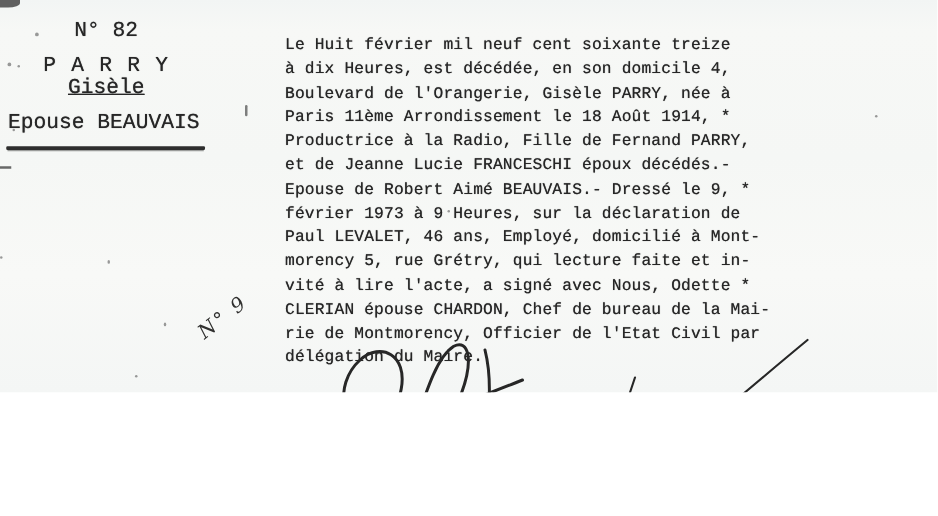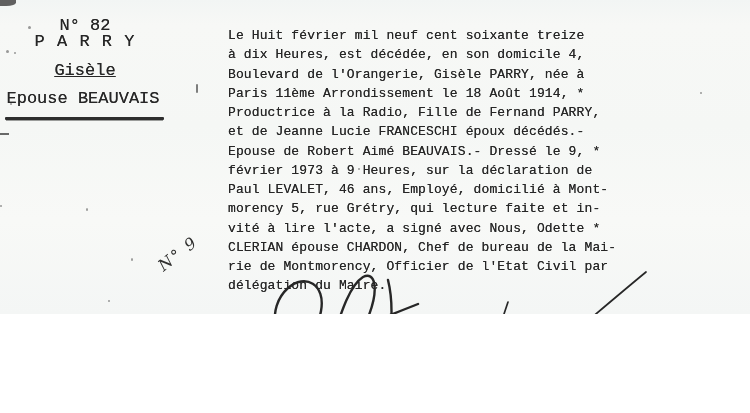--- a/index.html
+++ b/index.html
@@ -13,21 +13,21 @@
     color:#262626;
   }
   
   .margin-block{position:absolute;left:0;top:0;width:170px;}
   .m-line{
     position:absolute;left:0;width:170px;text-align:center;
     font-size:17px;white-space:pre;
     text-shadow:0 0 .6px rgba(20,20,20,.75);
   }
   .m-actnum{top:16px;}
-  .m-surname{top:32px;letter-spacing:1px;}
+  .m-surname{top:44px;letter-spacing:1px;}
   .m-given{top:61px;text-decoration:underline;}
   .m-spouse{top:89px;left:-2px;width:170px;}
   .margin-rule{
     position:absolute;left:5px;top:117px;width:159px;height:3px;
     background:#2e2e2e;border-radius:1px;
     box-shadow:0 2px 0 -1px rgba(46,46,46,.45);
   }
   
   .body-text{
     position:absolute;left:228px;top:10px;width:515px;

